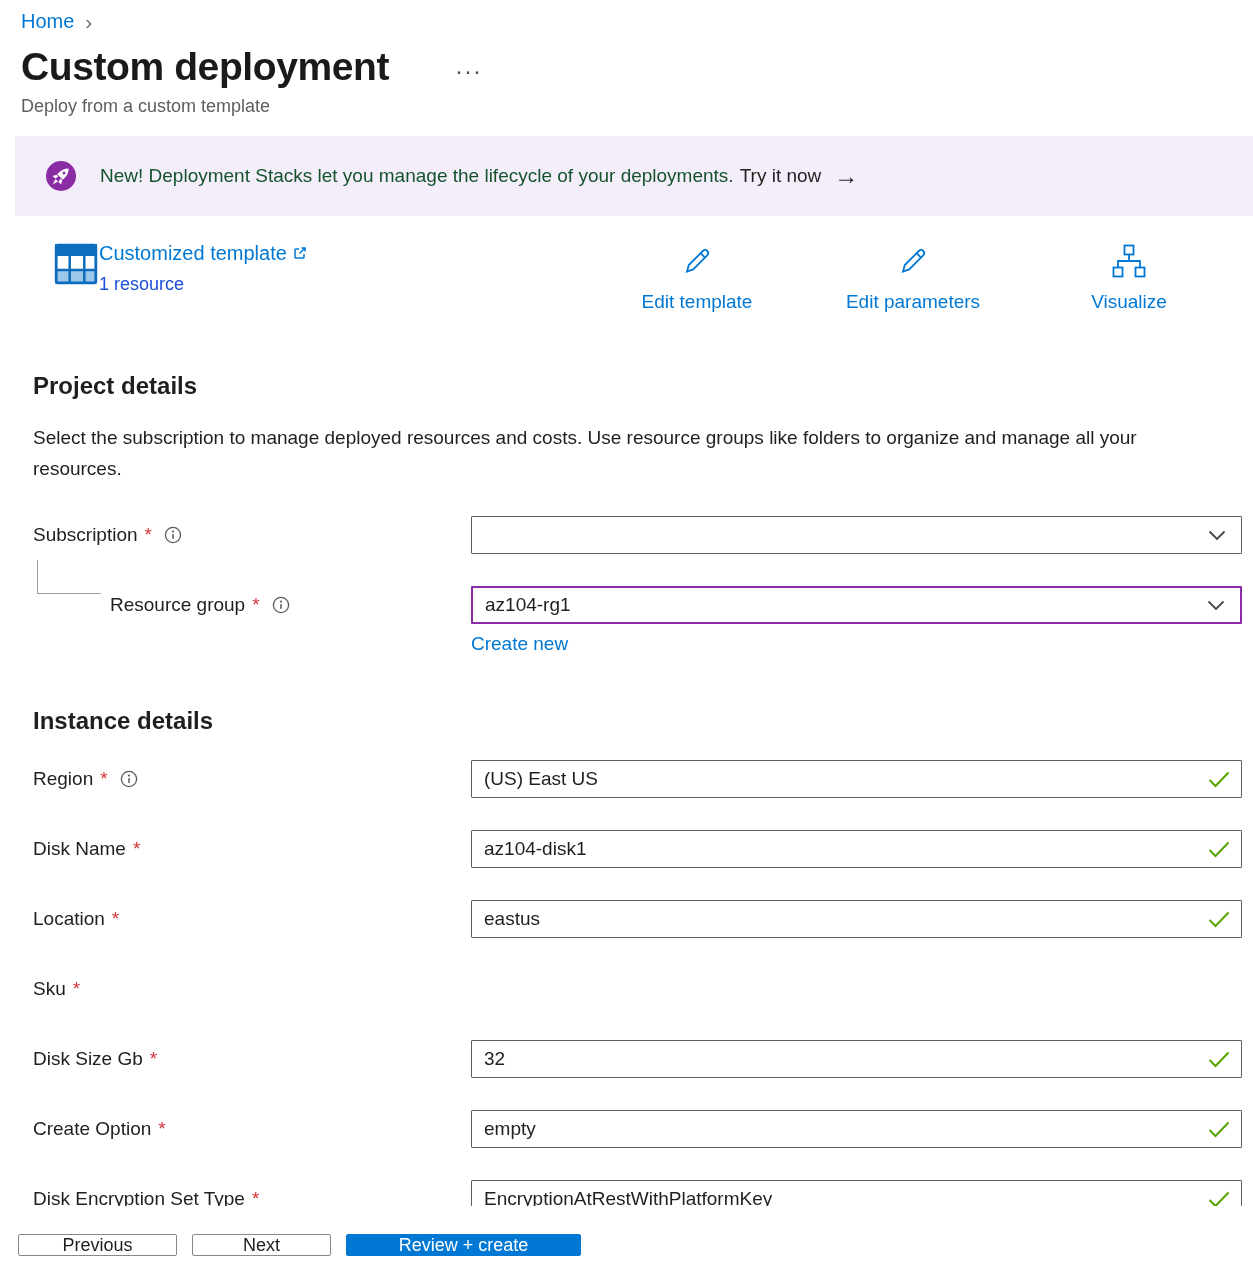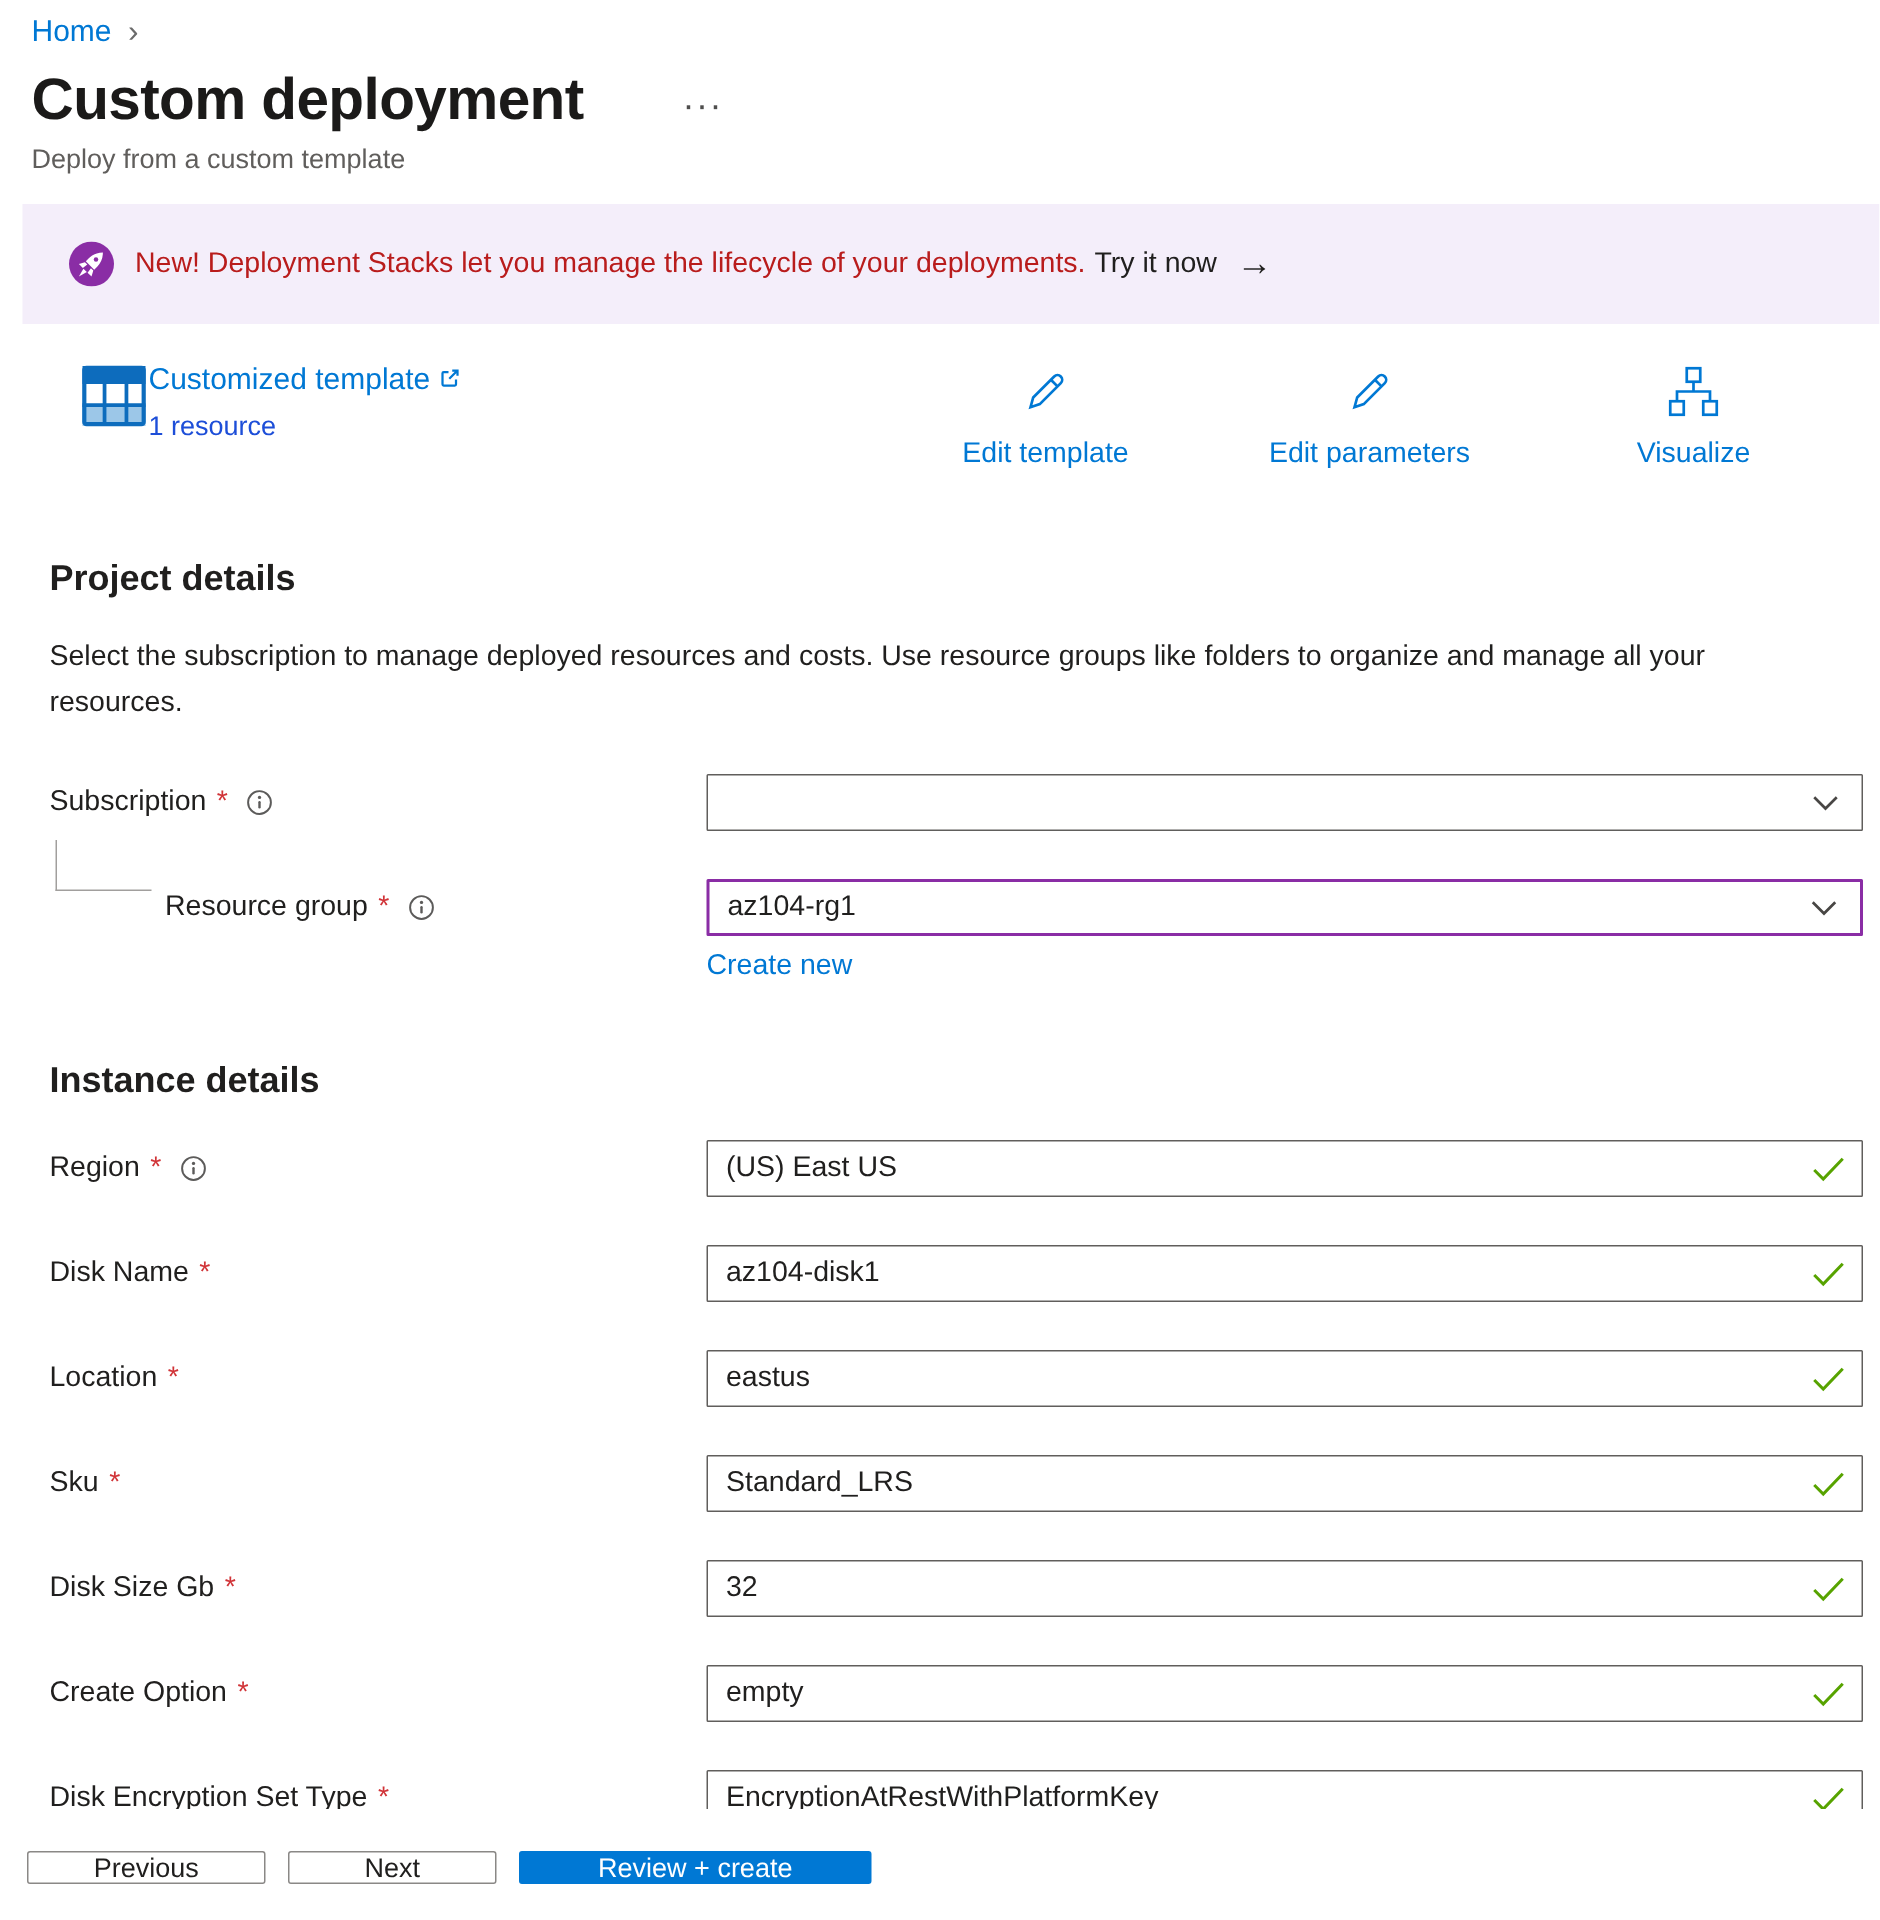--- a/index.html
+++ b/index.html
@@ -14,21 +14,21 @@
   .crumb { color:#0078d4; }
   .crumb-sep { color:#6b6b6b; font-size:21px; line-height:1; }
 
   .title-row { display:flex; align-items:flex-start; margin:12px 0 0 21px; gap:66px; }
   h1 { font-size:39px; font-weight:700; color:#1b1a19; letter-spacing:-0.4px; }
   .more { color:#4f4e4d; font-size:24px; letter-spacing:1px; cursor:pointer; line-height:1; margin-top:14px; }
   .subtitle { margin:7px 0 0 21px; font-size:18px; color:#605e5c; }
 
   .banner { margin:19px 0 0 15px; width:1238px; height:80px; background:#f4eefa; display:flex; align-items:center; cursor:pointer; }
   .rocket { margin-left:31px; display:flex; flex:none; }
-  .banner-text { margin-left:14px; font-size:19px; color:#b91c1c; }
+  .banner-text { margin-left:24px; font-size:19px; color:#14532d; }
   .banner-link { margin-left:6px; font-size:19px; color:#201f1e; }
   .banner-arrow { margin-left:13px; font-size:24px; color:#201f1e; line-height:1; }
 
   .template-section { position:relative; height:86px; margin-top:24px; }
   .template-info { position:absolute; left:53px; top:2px; display:flex; }
   .template-link { display:inline-flex; align-items:flex-start; gap:6px; font-size:20px; color:#0078d4; }
   .resource-count { margin-top:9px; font-size:18px; color:#1d4ed8; }
   .action { position:absolute; top:4px; width:220px; display:flex; flex-direction:column; align-items:center; gap:9px; cursor:pointer; }
   .action-label { color:#0078d4; font-size:19px; }
   #action-edit-template { left:587px; }
@@ -299,28 +299,20 @@
           </svg>
       </span>
     </div>
   </div>
 
   <div class="form-row row-gap">
     <div class="label-group">
       <span>Sku</span>
       <span class="req">*</span>
     </div>
-    <div class="input-wrap">
-      <input value="Standard_LRS" style="">
-      <span class="check">
-        <svg width="22" height="17">
-            <use href="#sym-check"></use>
-          </svg>
-      </span>
-    </div>
   </div>
 
   <div class="form-row row-gap">
     <div class="label-group">
       <span>Disk Size Gb</span>
       <span class="req">*</span>
     </div>
     <div class="input-wrap">
       <input value="32" style="">
       <span class="check">

